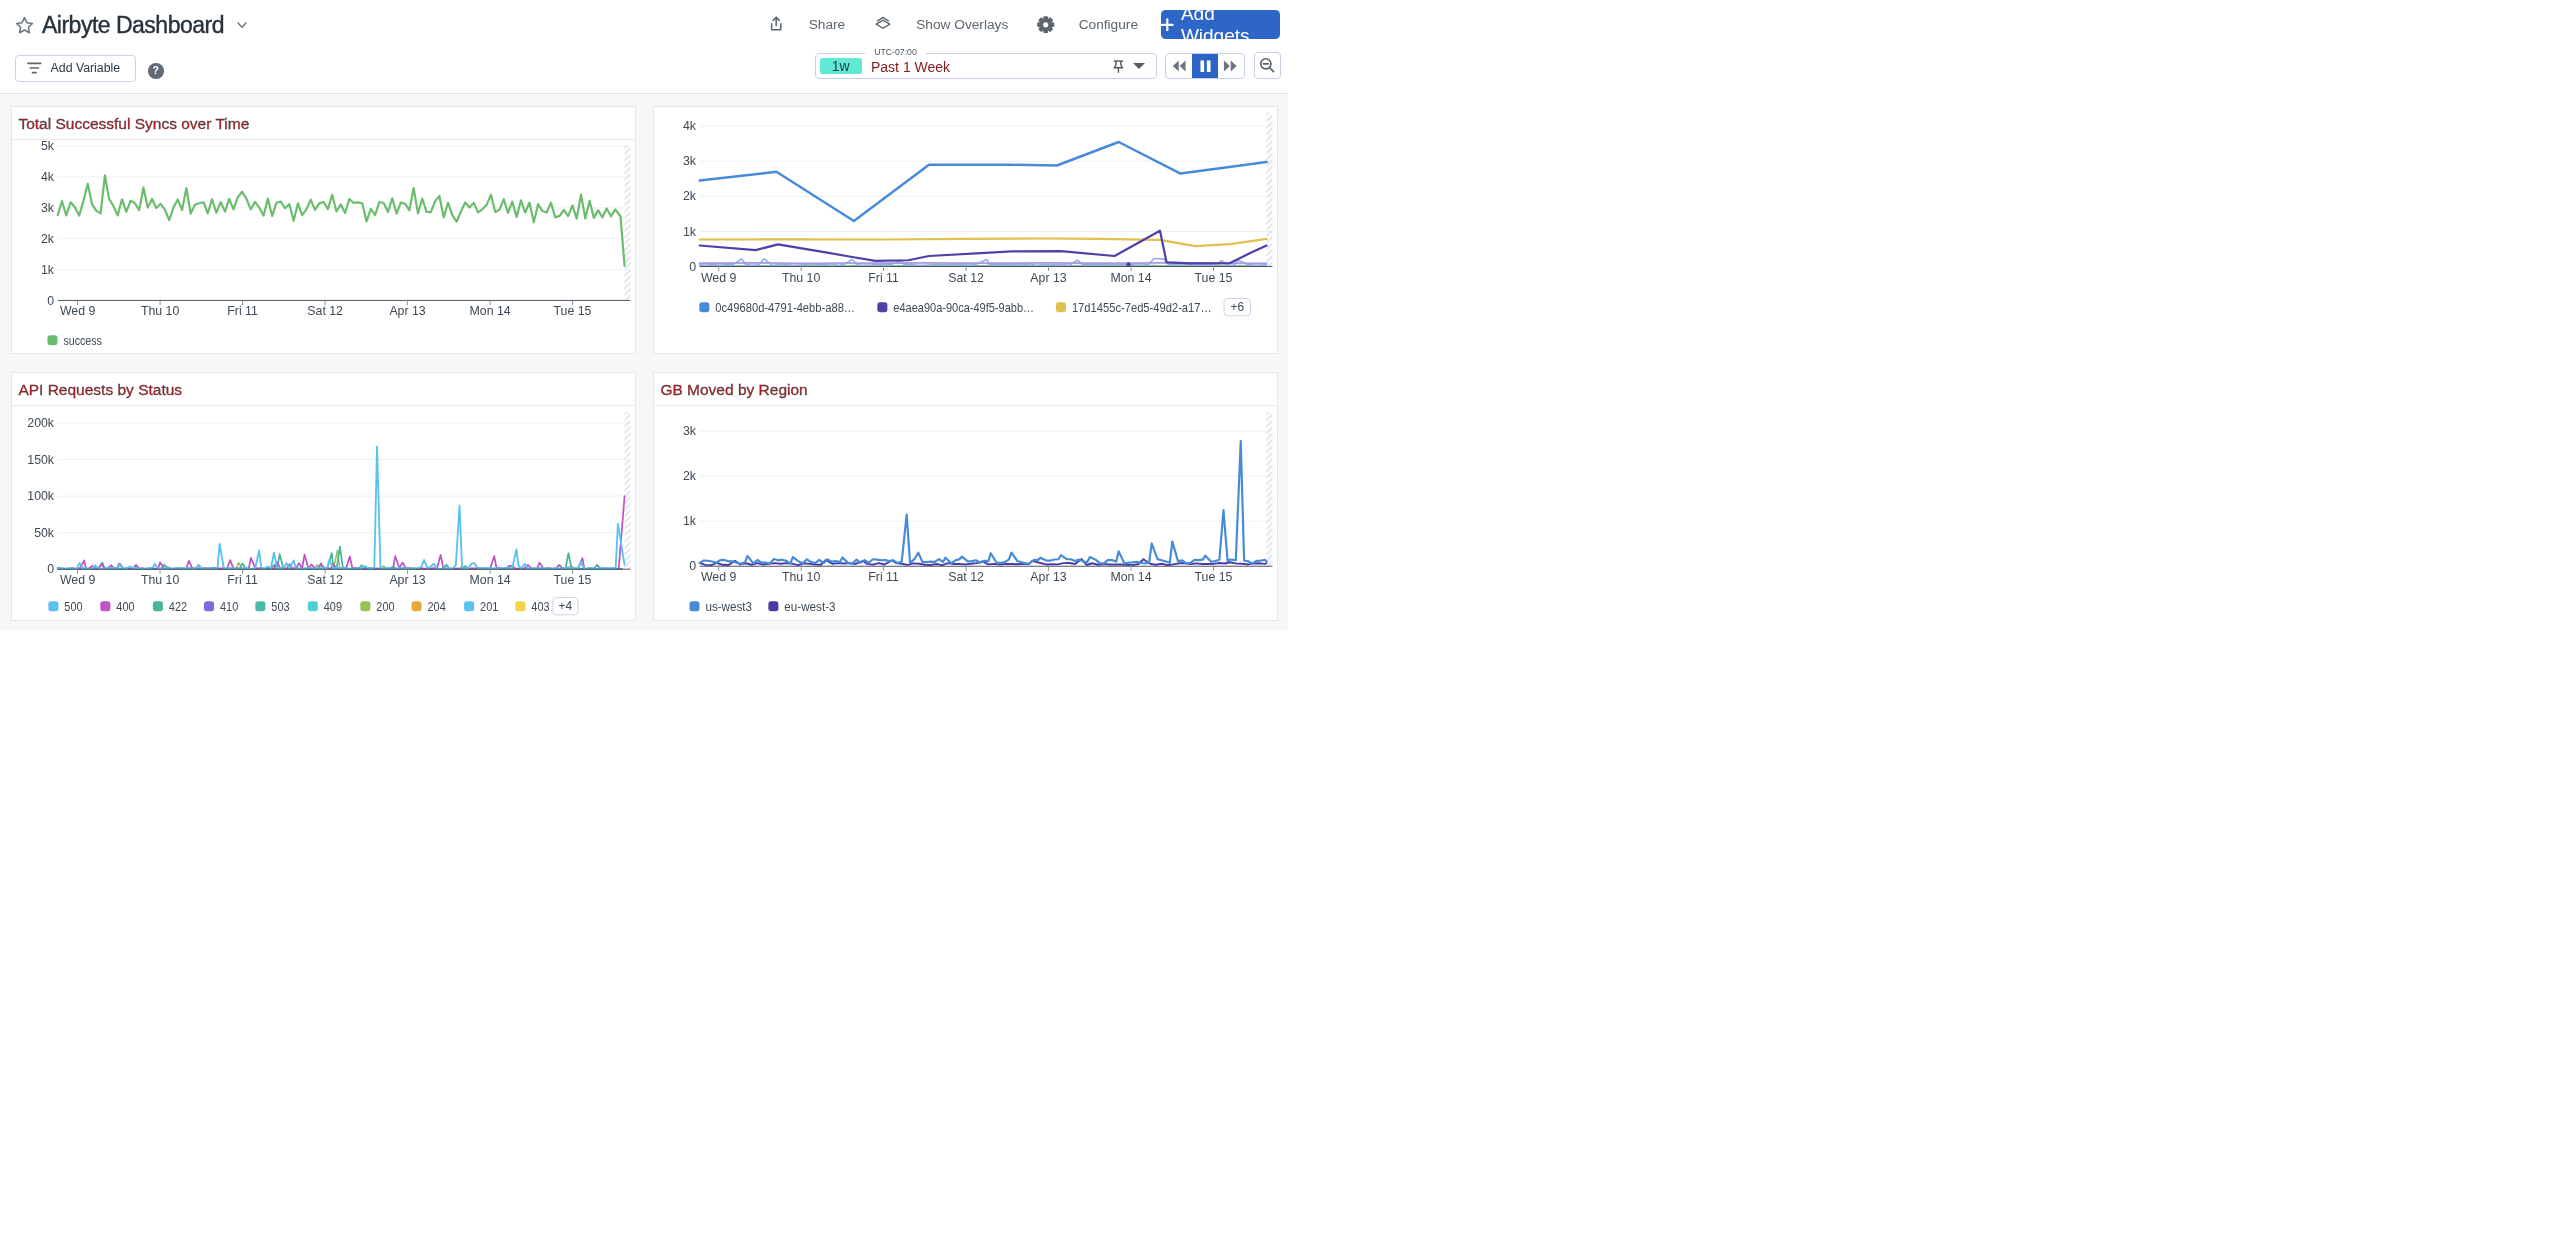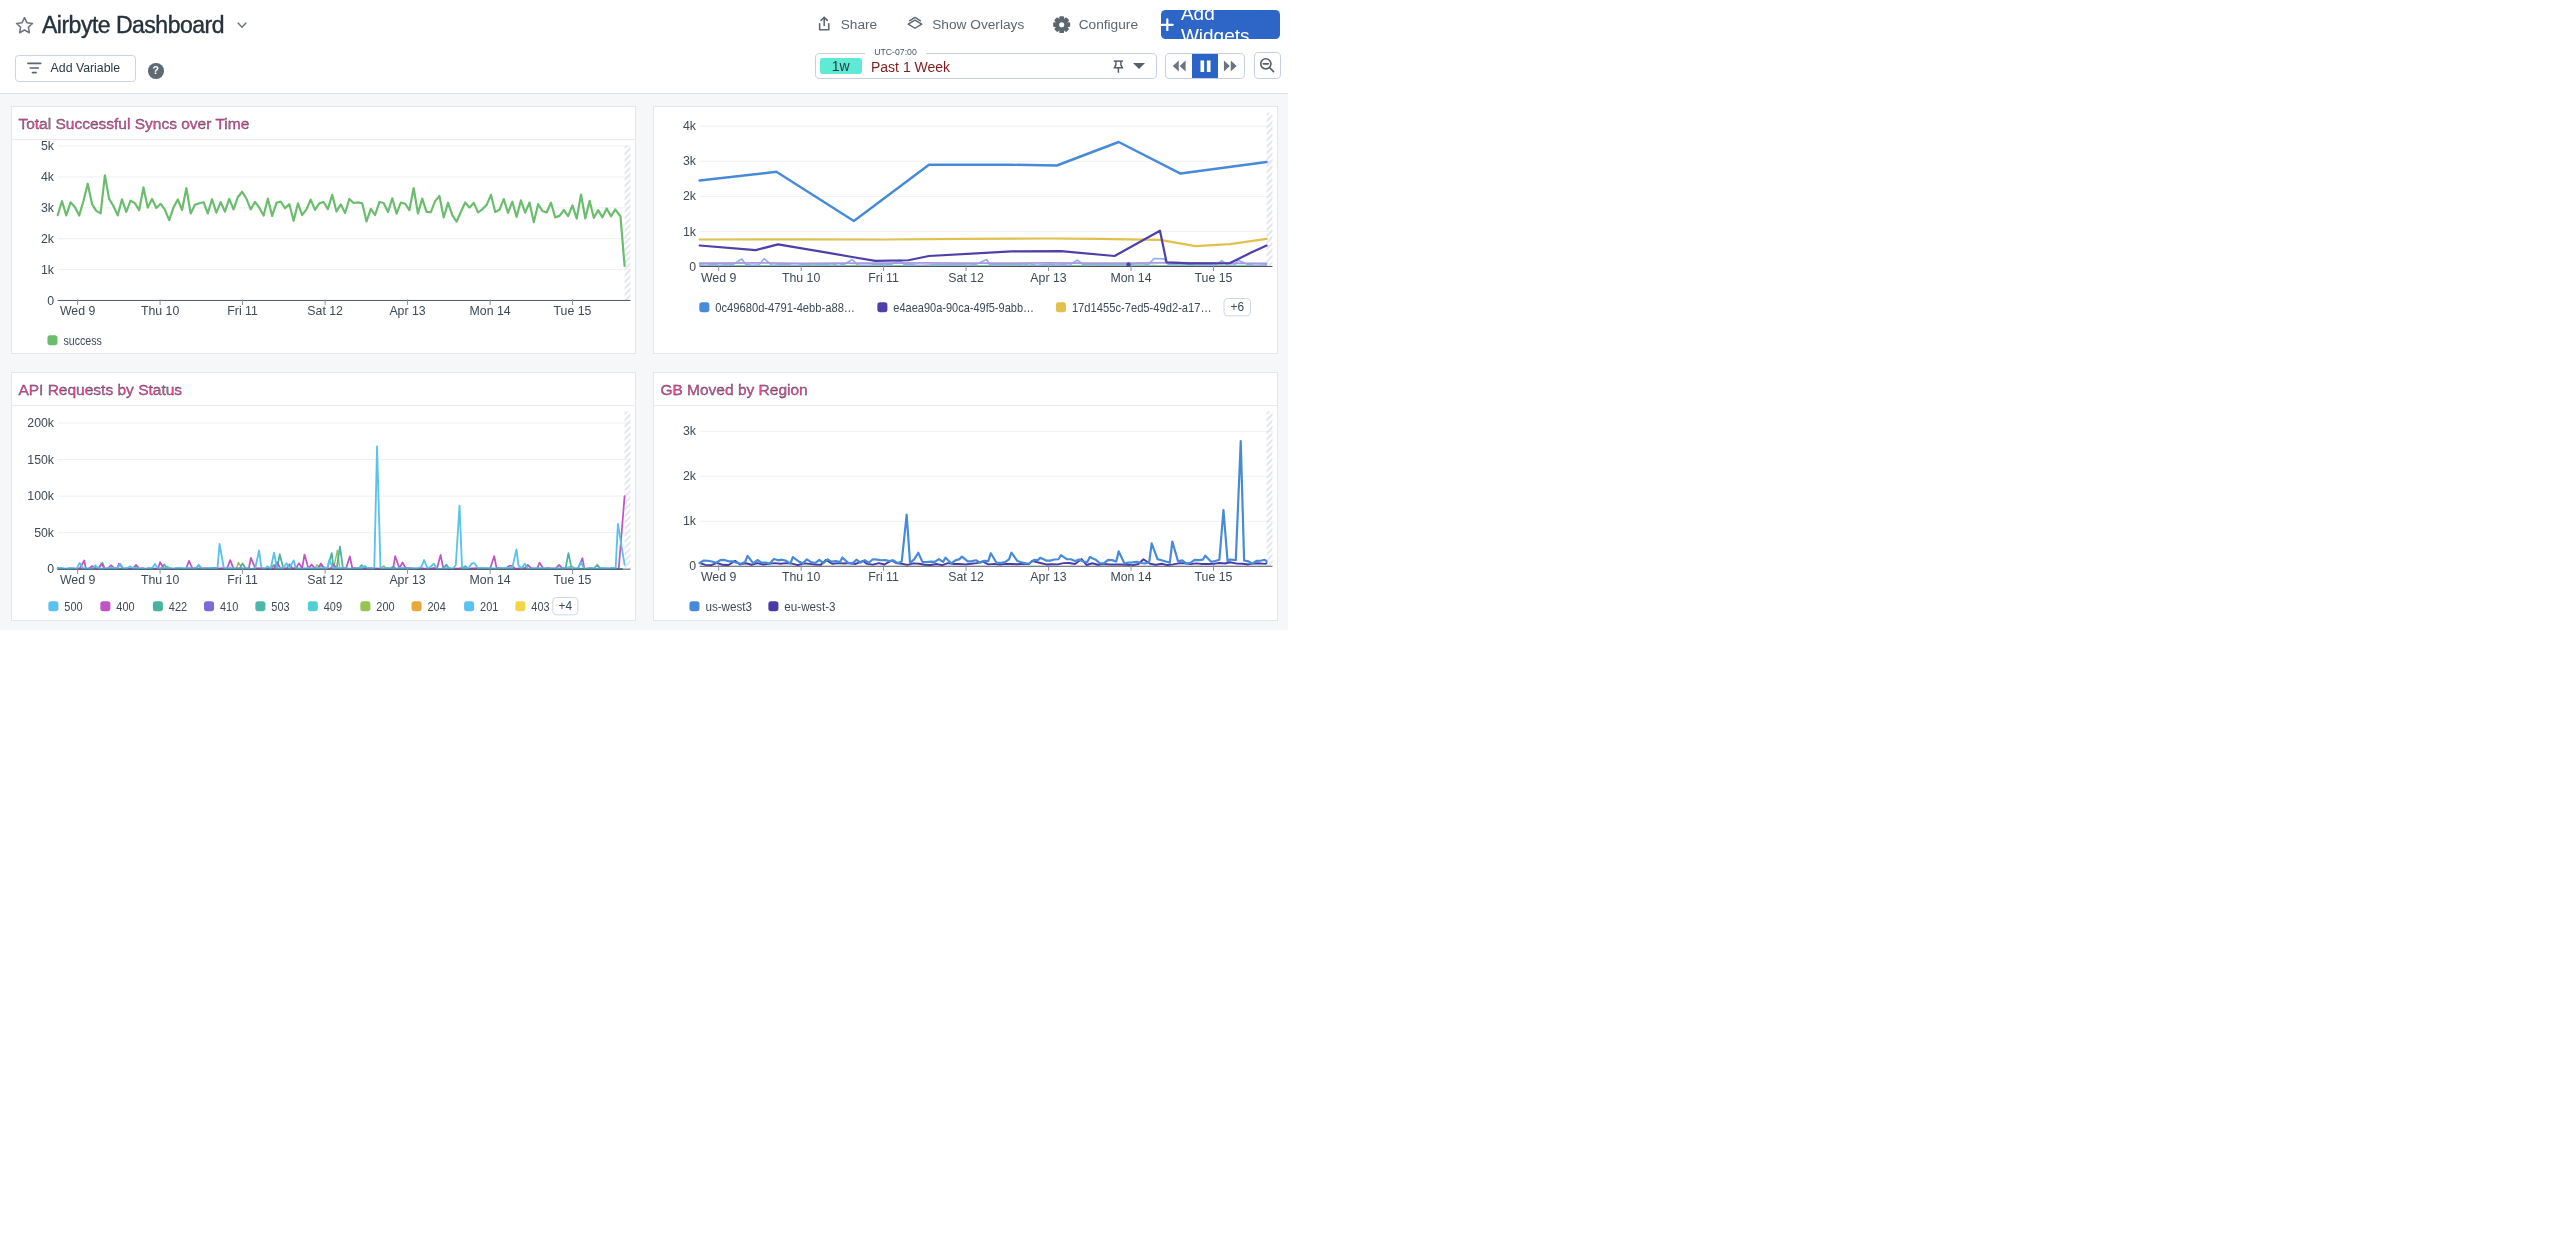--- a/index.html
+++ b/index.html
@@ -1,27 +1,27 @@
 <!DOCTYPE html>
 <html style="font-size:14.6px"><head><meta charset="utf-8">
 <style>
 * { margin:0; padding:0; box-sizing:border-box; }
 html,body { width:1288px; height:630px; font-family:"Liberation Sans",sans-serif; background:#fff; }
 .page { position:relative; width:1288px; height:630px; overflow:hidden; }
 .content { position:absolute; left:0; top:93px; width:1288px; height:538px; background:#f6f7f9; border-top:0.9px solid #dfe3e8; }
 .panel { position:absolute; background:#fff; border:0.9px solid #e3e6ea; }
-.ptitle { height:33px; border-bottom:0.9px solid #e8eaed; font-size:15.5px; color:#ec4899; line-height:33px; padding-left:6.4px; -webkit-text-stroke:0.3px #2e3d49;
+.ptitle { height:33px; border-bottom:0.9px solid #e8eaed; font-size:15.5px; color:#b91c1c; line-height:33px; padding-left:6.4px; -webkit-text-stroke:0.3px #2e3d49;
   white-space:nowrap; overflow:hidden; }
 .pbody { position:relative; }
 .hdr { position:absolute; left:0; top:0; width:1288px; height:93px; background:#fff; }
 .star { position:absolute; left:14.6px; top:15.5px; }
 .dtitle { position:absolute; left:42px; top:12px; font-size:23px; letter-spacing:-0.5px; color:#26323c; -webkit-text-stroke:0.4px #26323c; }
 .tchev { position:absolute; left:237px; top:22px; }
 .hbtns { position:absolute; right:150px; top:11px; height:26.5px; display:flex; align-items:center; gap:29px; color:#5c6670; font-size:13.7px; white-space:nowrap; }
-.hbtn { display:flex; align-items:center; gap:8px; }
+.hbtn { display:flex; align-items:center; gap:24px; }
 .addw { position:absolute; left:1161px; top:10px; width:119px; height:29px; background:#2e66c8; border-radius:4.6px;
   color:#fff; font-size:19px; display:flex; align-items:center; justify-content:center; gap:7.3px; }
 .addvar { position:absolute; left:15px; top:55px; width:121px; height:26.5px; border:0.9px solid #ccd3e8; border-radius:3.7px;
   background:#fff; display:flex; align-items:center; gap:9px; padding-left:11px; font-size:12.3px; color:#2b3943; }
 .help { position:absolute; left:148px; top:63px; width:15.5px; height:15.5px; border-radius:50%; background:#5f6a74;
   color:#fff; font-size:10.5px; font-weight:bold; text-align:center; line-height:15.5px; }
 .utc { position:absolute; left:865px; top:47px; width:61px; text-align:center; font-size:8.7px; color:#4a5560; background:#fff; z-index:2; }
 .tbox { position:absolute; left:815px; top:53px; width:342px; height:26px; border:0.9px solid #c6cde4; border-radius:4.6px; background:#fff; }
 .pill1w { position:absolute; left:3.7px; top:4.1px; width:42px; height:16.4px; background:#5eead4; border-radius:2.7px;
   font-size:14px; color:#2b3943; text-align:center; line-height:16.4px; }

